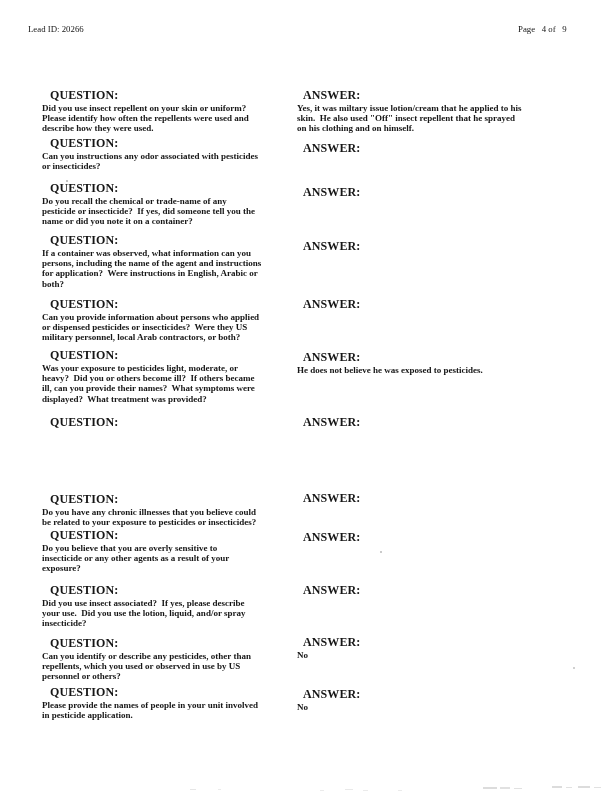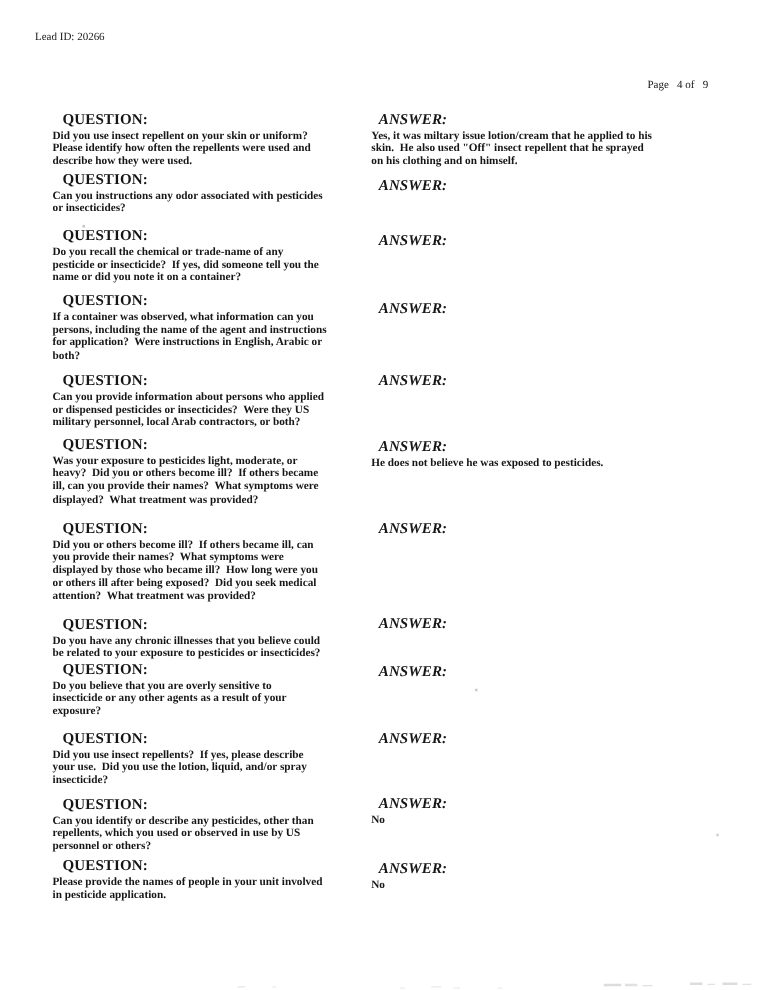--- a/index.html
+++ b/index.html
@@ -7,29 +7,29 @@
     position:relative; width:612px; height:792px; overflow:hidden;
     background:#ffffff; color:#161616;
     font-family:"Liberation Serif", serif;
   }
   .hdr-left {
     position:absolute; left:28px; top:24px;
     font-size:8.8px; white-space:pre;text-align:right;
   }
   .hdr-right {
     position:absolute; left:518px; top:24px;
-    font-size:8.8px; white-space:pre;margin-top:38px;
+    font-size:8.8px; white-space:pre;
   }
   .qblock { position:absolute; left:42px; width:260px; }
   .ablock { position:absolute; left:297px; width:290px; }
   .lbl {
     font-weight:bold; font-size:12px; line-height:11px; letter-spacing:0.1px;
   }
   .qblock .lbl { padding-left:8px; }
-  .ablock .lbl { padding-left:6px;font-style:italic; }
+  .ablock .lbl { padding-left:6px; }
   .txt {
     font-size:9px; line-height:10.35px; white-space:pre-wrap; margin-top:1.5px;font-weight:bold;
   }
   .speck { position:absolute; background:#8a8a8a; }
   .noise { position:absolute; background:#9a9a9a; }
 </style>
 </head>
 <body>
 
 <div class="page">
@@ -101,25 +101,20 @@
 ill, can you provide their names?  What symptoms were
 displayed?  What treatment was provided?</div>
   </div>
   <div class="ablock" style="top:352px">
     <div class="lbl">ANSWER:</div>
     <div class="txt">He does not believe he was exposed to pesticides.</div>
   </div>
 
   <div class="qblock" style="top:417px">
     <div class="lbl">QUESTION:</div>
-    <div class="txt">Did you or others become ill?  If others became ill, can
-you provide their names?  What symptoms were
-displayed by those who became ill?  How long were you
-or others ill after being exposed?  Did you seek medical
-attention?  What treatment was provided?</div>
   </div>
   <div class="ablock" style="top:417px">
     <div class="lbl">ANSWER:</div>
     <div class="txt"></div>
   </div>
 
   <div class="qblock" style="top:494px">
     <div class="lbl">QUESTION:</div>
     <div class="txt">Do you have any chronic illnesses that you believe could
 be related to your exposure to pesticides or insecticides?</div>
@@ -135,21 +130,21 @@
 insecticide or any other agents as a result of your
 exposure?</div>
   </div>
   <div class="ablock" style="top:532px">
     <div class="lbl">ANSWER:</div>
     <div class="txt"></div>
   </div>
 
   <div class="qblock" style="top:585px">
     <div class="lbl">QUESTION:</div>
-    <div class="txt">Did you use insect repellents?  If yes, please describe
+    <div class="txt">Did you use insect associated?  If yes, please describe
 your use.  Did you use the lotion, liquid, and/or spray
 insecticide?</div>
   </div>
   <div class="ablock" style="top:585px">
     <div class="lbl">ANSWER:</div>
     <div class="txt"></div>
   </div>
 
   <div class="qblock" style="top:638px">
     <div class="lbl">QUESTION:</div>

